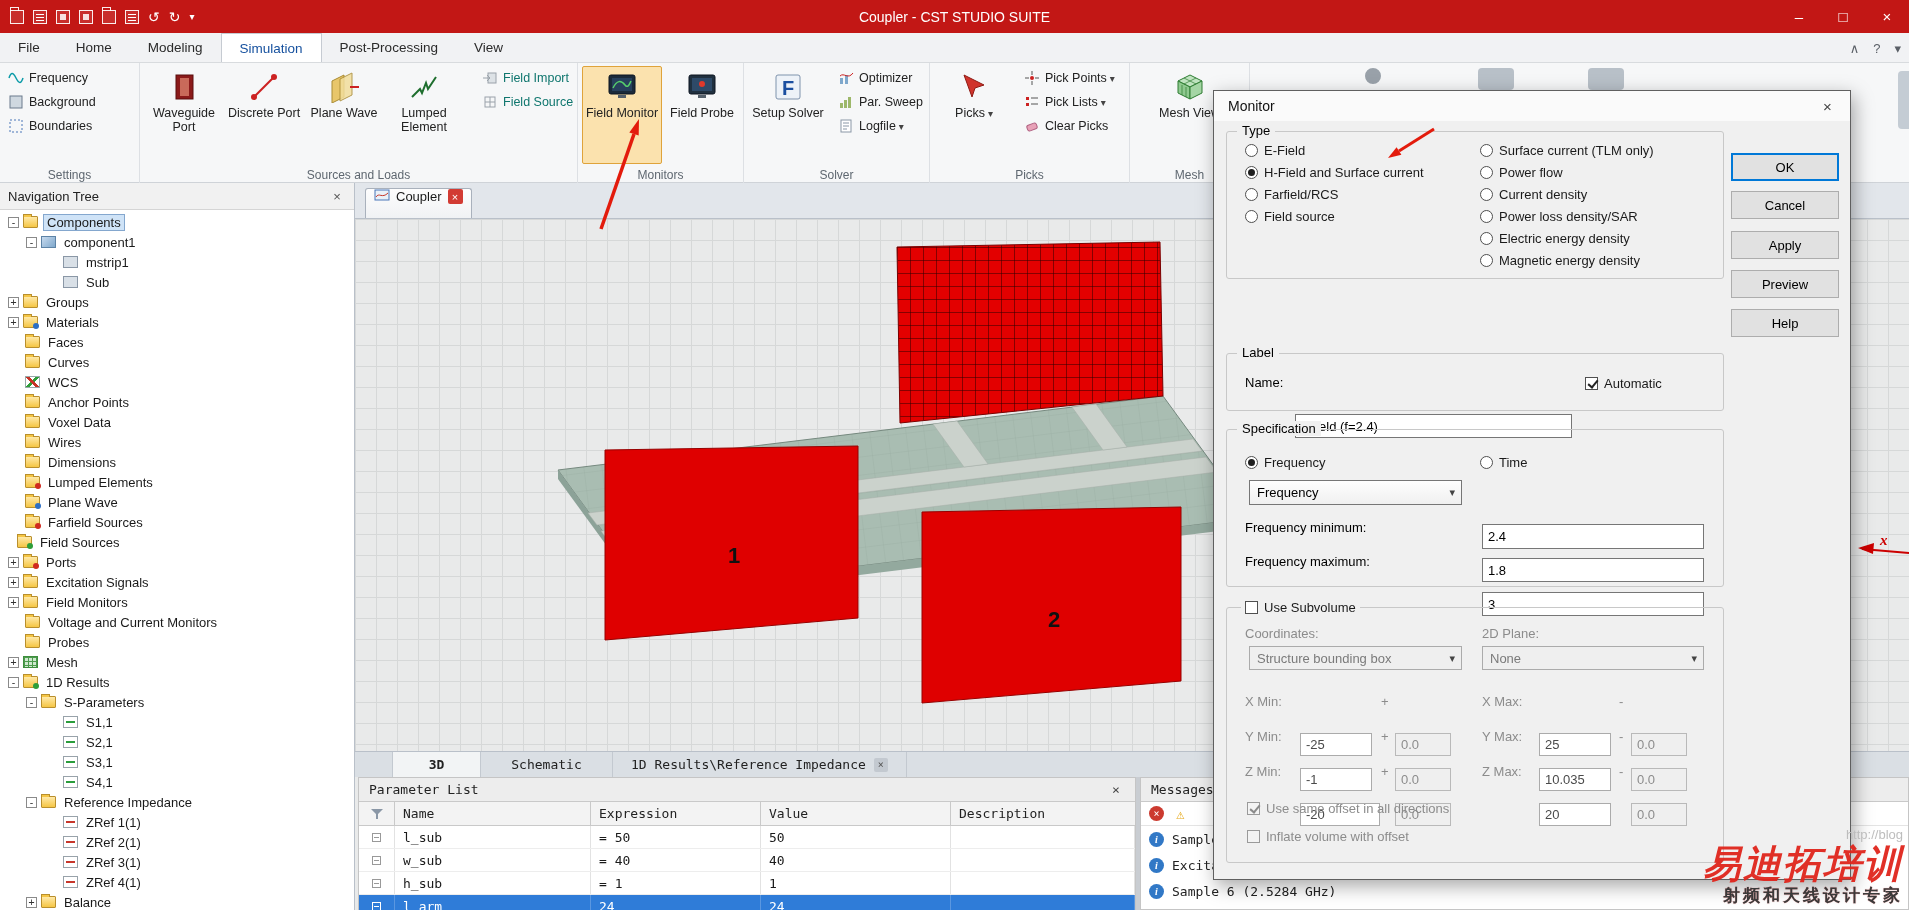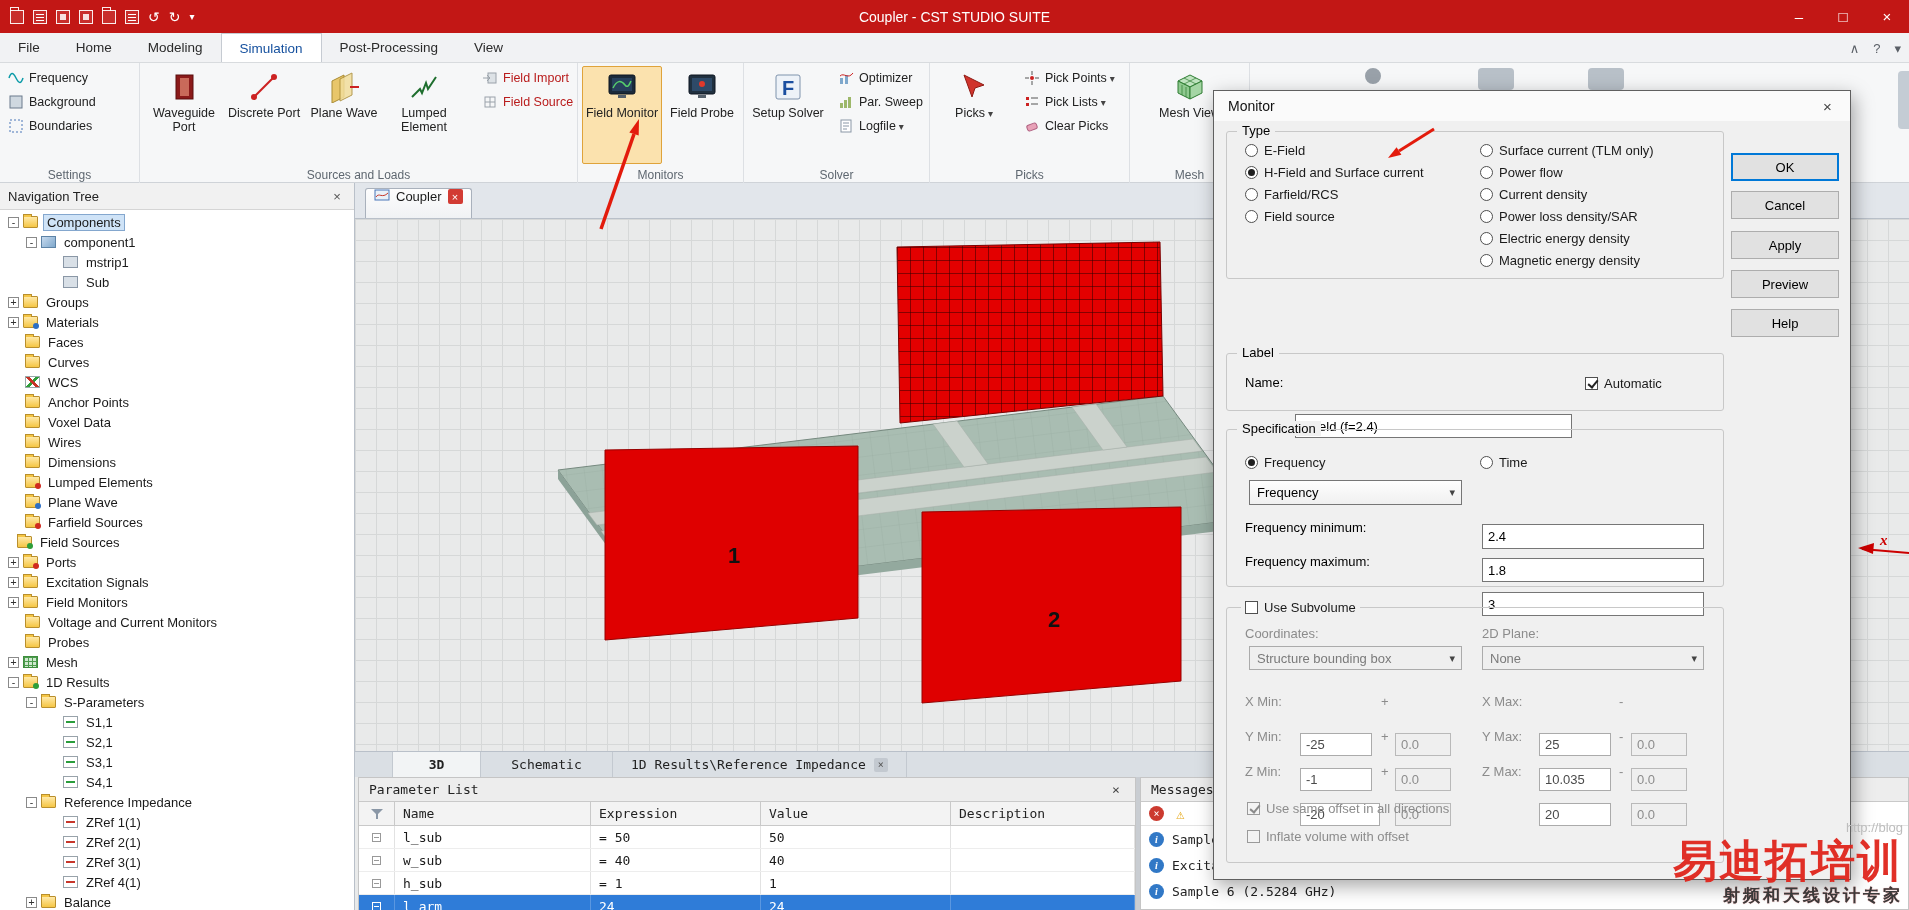--- a/index.html
+++ b/index.html
@@ -25,21 +25,21 @@
   .mtab.active{background:#FFFFFF;border:1px solid #C6CBD2;border-bottom:none;color:#15509E;}
   .mbicons{position:absolute;right:8px;top:0;height:30px;display:flex;align-items:center;gap:14px;color:#5a5f66;font-size:13px;}
 
   
   .ribbon{position:absolute;left:0;top:63px;width:1909px;height:120px;background:#F6F7F8;border-bottom:1px solid #CFD3D8;display:flex;z-index:4;}
   .rgroup{position:relative;height:120px;border-right:1px solid #DDE0E4;padding:3px 4px 16px;flex:none;}
   .glabel{position:absolute;bottom:1px;left:0;right:0;text-align:center;font-size:12px;color:#5E6770;white-space:nowrap;}
   .scol{display:flex;flex-direction:column;}
   .rbS{display:flex;align-items:center;height:24px;font-size:12.5px;color:#222;padding:0 4px;white-space:nowrap;border-radius:2px;}
   .rbS .sic{width:16px;height:16px;margin-right:5px;flex:none;}
-  .rbS.disabled{color:#b91c1c;}
+  .rbS.disabled{color:#0f766e;}
   .rrow{display:flex;}
   .rbL{width:80px;height:98px;display:flex;flex-direction:column;align-items:center;padding-top:4px;border:1px solid transparent;border-radius:2px;flex:none;}
   .rbL .ric{width:32px;height:32px;margin-bottom:3px;flex:none;}
   .rbL .rtx{font-size:12.5px;line-height:14px;text-align:center;color:#222;}
   .rbL.active{background:#FBE2AE;border-color:#DFA33B;}
   .caret{font-size:10px;color:#444;margin-left:3px;}
   .picon{position:absolute;background:#B8C0C8;border-radius:4px;}
   .pdonut{position:absolute;width:16px;height:16px;border:8px solid #99A1A9;border-radius:50%;}
 
   
@@ -136,21 +136,21 @@
   .tin.off{background:#EFEFEF;color:#8C8C8C;border-color:#B9B9B9;}
   .combo{position:absolute;height:25px;border:1px solid #767676;background:linear-gradient(#FEFEFE,#F0F0F0);display:flex;align-items:center;padding:0 22px 0 7px;font-size:13px;color:#000;white-space:nowrap;overflow:hidden;}
   .combo .car{position:absolute;right:6px;top:5px;color:#444;font-size:11px;}
   .combo.dis{background:#EFEFEF;color:#7A7A7A;border-color:#ABABAB;}
   .dbtn{position:absolute;left:517px;width:108px;height:28px;background:#E1E1E1;border:1px solid #ADADAD;font:13px "Liberation Sans",sans-serif;display:flex;align-items:center;justify-content:center;color:#000;}
   .dbtn.primary{border:2px solid #0078D7;}
 
   
   .watermark{position:absolute;right:6px;bottom:4px;text-align:right;z-index:90;line-height:1.15;}
   .wm-url{font-size:13px;color:#BDBDBD;}
-  .wm-brand{font-size:44px;font-weight:bold;color:#E0251C;letter-spacing:2px;opacity:.95;}
+  .wm-brand{font-size:38px;font-weight:bold;color:#E0251C;letter-spacing:2px;opacity:.95;font-style:italic;}
   .wm-tag{font-size:17px;font-weight:bold;color:#3A3A3A;letter-spacing:3px;text-shadow:0 0 1px rgba(200,30,30,.55);}
 
   .arrows{position:absolute;left:0;top:0;z-index:120;pointer-events:none;}
 </style>
 </head>
 <body>
 
 <div id="app">
 
   <div class="titlebar">

